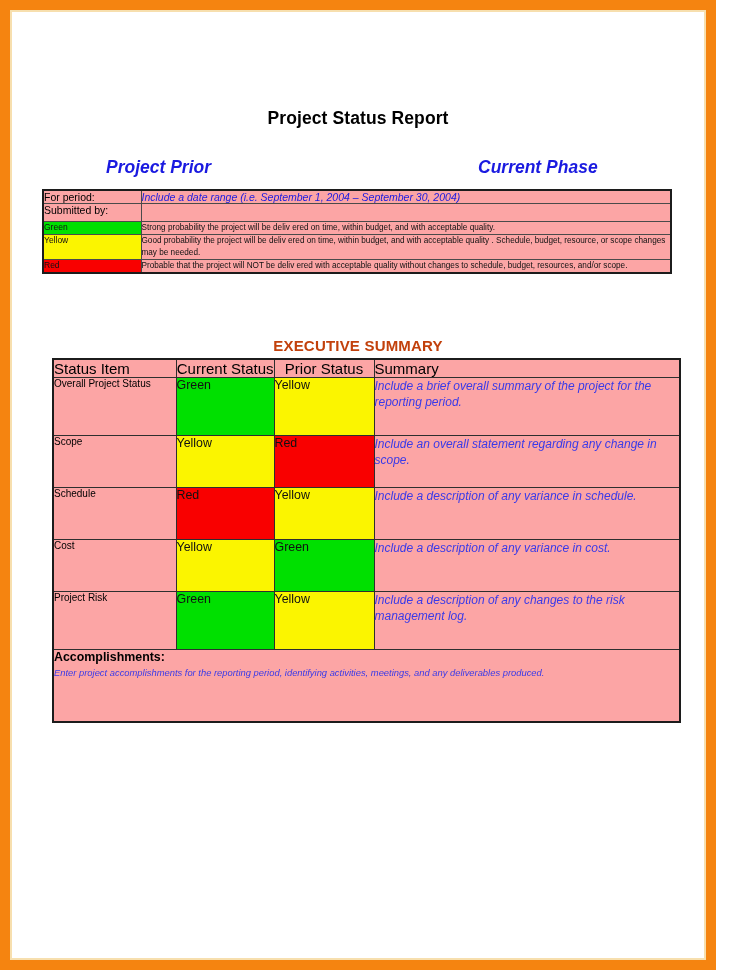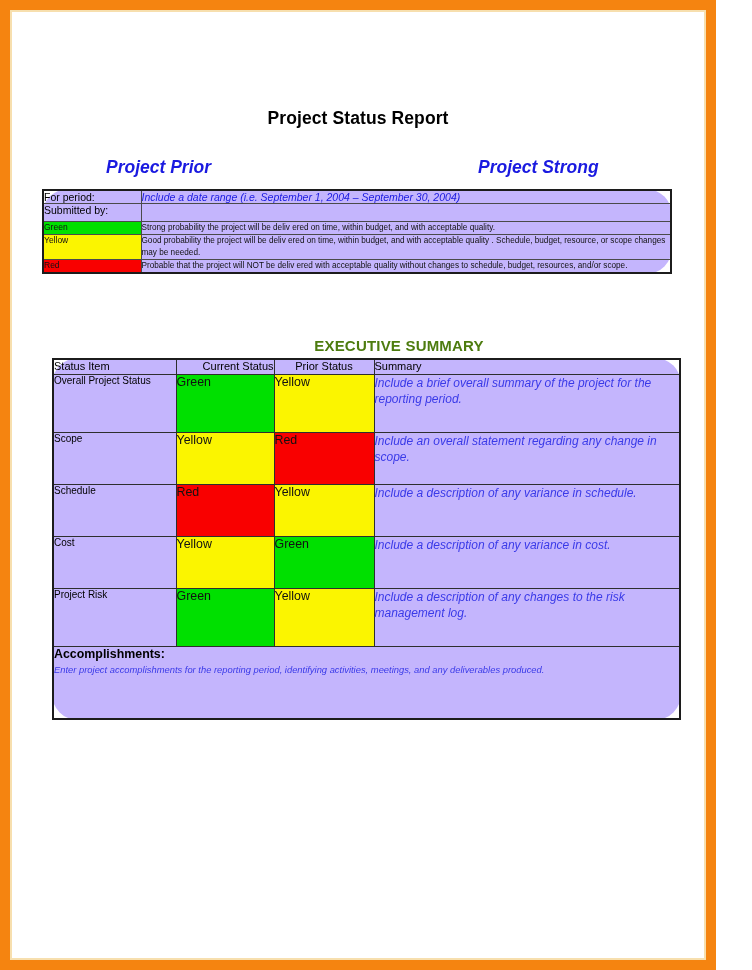--- a/index.html
+++ b/index.html
@@ -73,22 +73,21 @@
     white-space: nowrap;
   }
   .ph-name  { left: 66px; }
   .ph-phase { left: 438px; }
 
   
   .tbl {
     position: absolute;
     border-collapse: collapse;
     table-layout: fixed;
-    background: #c4b5fd;
-    border-radius: 26px;
+    background: #fca5a5;
   }
   .tbl td, .tbl th {
     border: 1px solid #3a3a3a;
     padding: 0;
     vertical-align: top;
     font-weight: normal;
     text-align: left;
   }
 
   
@@ -135,35 +134,34 @@
 
   
   .exec-title {
     position: absolute;
     left: 0;
     top: 325px;
     width: 100%;
     text-align: center;
     font-size: 15px;
     font-weight: bold;
-    color: #4d7c0f;
+    color: #c2410c;
     letter-spacing: 0.2px;
-    padding-left: 41px;
   }
 
   .exec-tbl {
     left: 40px;
     top: 346px;
     width: 627px;
     border: 2px solid #1c1c1c;
   }
   .exec-tbl td { border: 1px solid #2e2e2e; }
 
   .exec-head-cell {
-    font-size: 11px;
+    font-size: 15px;
     font-weight: bold;
     color: #000000;
     padding: 4px 6px 3px 7px;
     vertical-align: middle;
     height: 14px;
   }
 
   .item-cell {
     font-size: 10px;
     font-weight: bold;
@@ -215,21 +213,21 @@
 <body>
 
 <div class="page-frame">
 <div class="page-frame-inner">
 <div class="sheet">
 
   <div class="doc-title">Project Status Report</div>
 
   <div class="project-heads">
     <div class="ph ph-name">Project Prior</div>
-    <div class="ph ph-phase">Project Strong</div>
+    <div class="ph ph-phase">Current Phase</div>
   </div>
 
   <table class="tbl legend-tbl">
     <colgroup>
       <col style="width:98px">
       <col style="width:530px">
     </colgroup>
     <tbody>
       <tr>
         <td class="lbl-cell">For period:</td>

